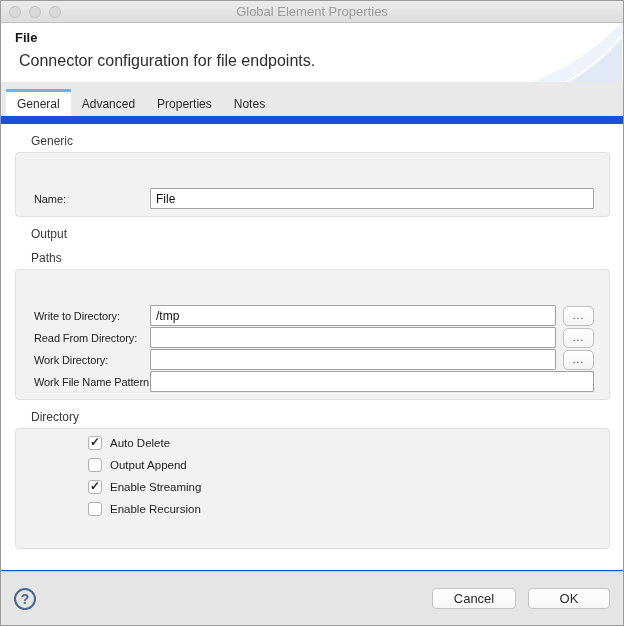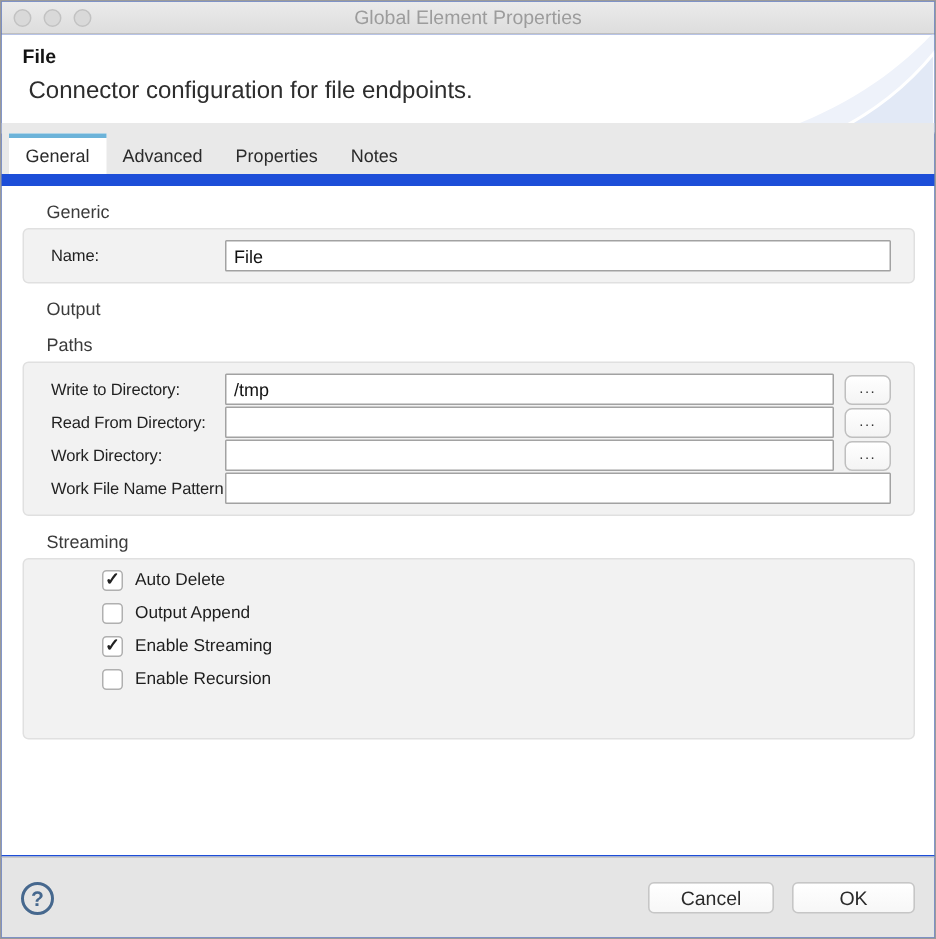--- a/index.html
+++ b/index.html
@@ -55,40 +55,40 @@
   }
 
   
   .content { position:absolute; top:123px; left:0; right:0; bottom:55px; background:#ffffff; }
   .section-title { margin:10px 0 4px 30px; font-size:12px; color:#3b3b3b; }
   .group-box {
     margin:0 13px 0 14px;
     background:#f2f2f2; border:1px solid #e0e0e0; border-radius:4px;
     padding:7px 15px 7px 18px;
   }
-  .row { display:flex; align-items:center; }
+  .row { display:flex; align-items:center;margin-top:28px; }
   .row + .row { margin-top:1px; }
   .row-label { flex:none; width:116px; font-size:11px; letter-spacing:-0.1px; color:#222; white-space:nowrap; }
   .text-input {
     flex:1; height:21px; min-width:0;
     border:1px solid #a2a2a2; border-radius:1px; background:#ffffff;
     font-family:"Liberation Sans", sans-serif; font-size:12px; color:#111;
     padding:0 5px; outline:none;
   }
   .browse-btn {
     flex:none; width:31px; height:20px; margin-left:7px;
     border:1px solid #bfbfbf; border-radius:5px;
     background:linear-gradient(#ffffff,#f4f4f4);
     font-size:10px; letter-spacing:1px; color:#333; line-height:16px;
     cursor:default;
   }
 
   
   .settings-box { padding-bottom:32px; }
-  .check-row { display:flex; align-items:center; margin-left:0;padding-left:34px; }
+  .check-row { display:flex; align-items:center; margin-left:20px;padding-left:34px; }
   .check-row + .check-row { margin-top:8px; }
   .checkbox {
     flex:none; width:14px; height:14px;
     border:1px solid #b0b0b0; border-radius:3px; background:#ffffff;
     position:relative; cursor:default;
   }
   .checkbox.checked::after {
     content:"\2713"; position:absolute; left:1px; top:-2px;
     font-size:12px; font-weight:bold; color:#222;
   }
@@ -175,21 +175,21 @@
         <span class="row-label">Work Directory:</span>
         <input class="text-input" value="" style="">
         <button class="browse-btn">...</button>
       </div>
       <div class="row">
         <span class="row-label">Work File Name Pattern:</span>
         <input class="text-input" value="" style="">
       </div>
     </div>
 
-    <div class="section-title">Streaming</div>
+    <div class="section-title">Directory</div>
     <div class="group-box settings-box">
       <div class="check-row">
         <span class="checkbox checked"></span>
         <span class="check-label">Auto Delete</span>
       </div>
       <div class="check-row">
         <span class="checkbox"></span>
         <span class="check-label">Output Append</span>
       </div>
       <div class="check-row">

